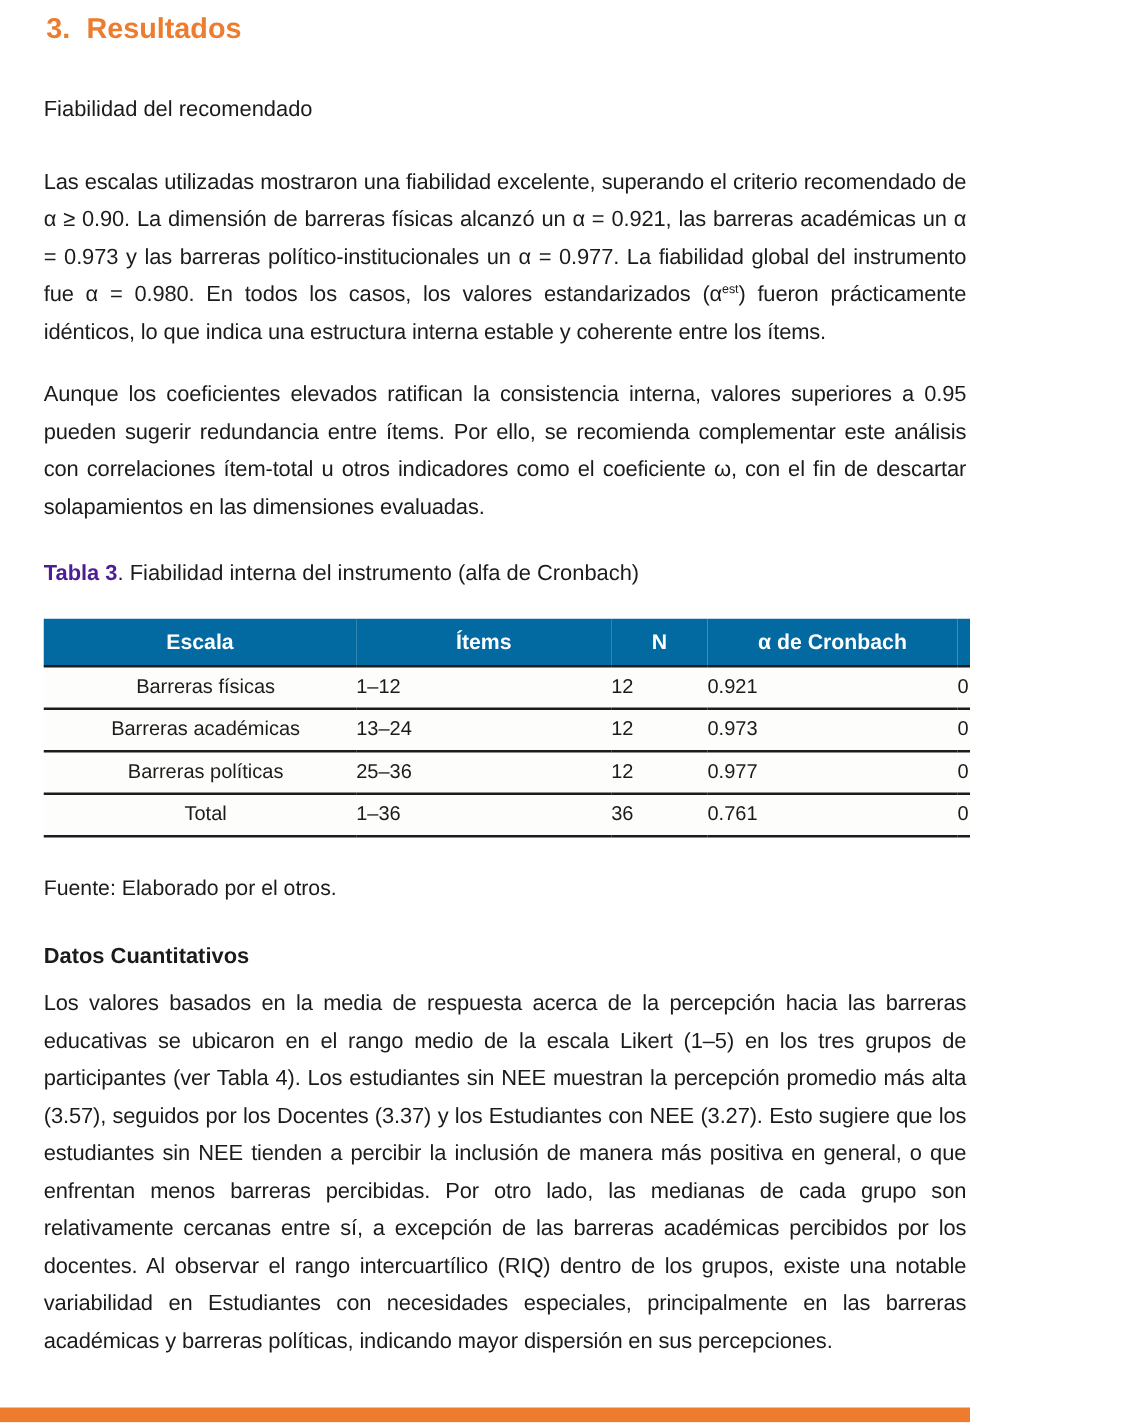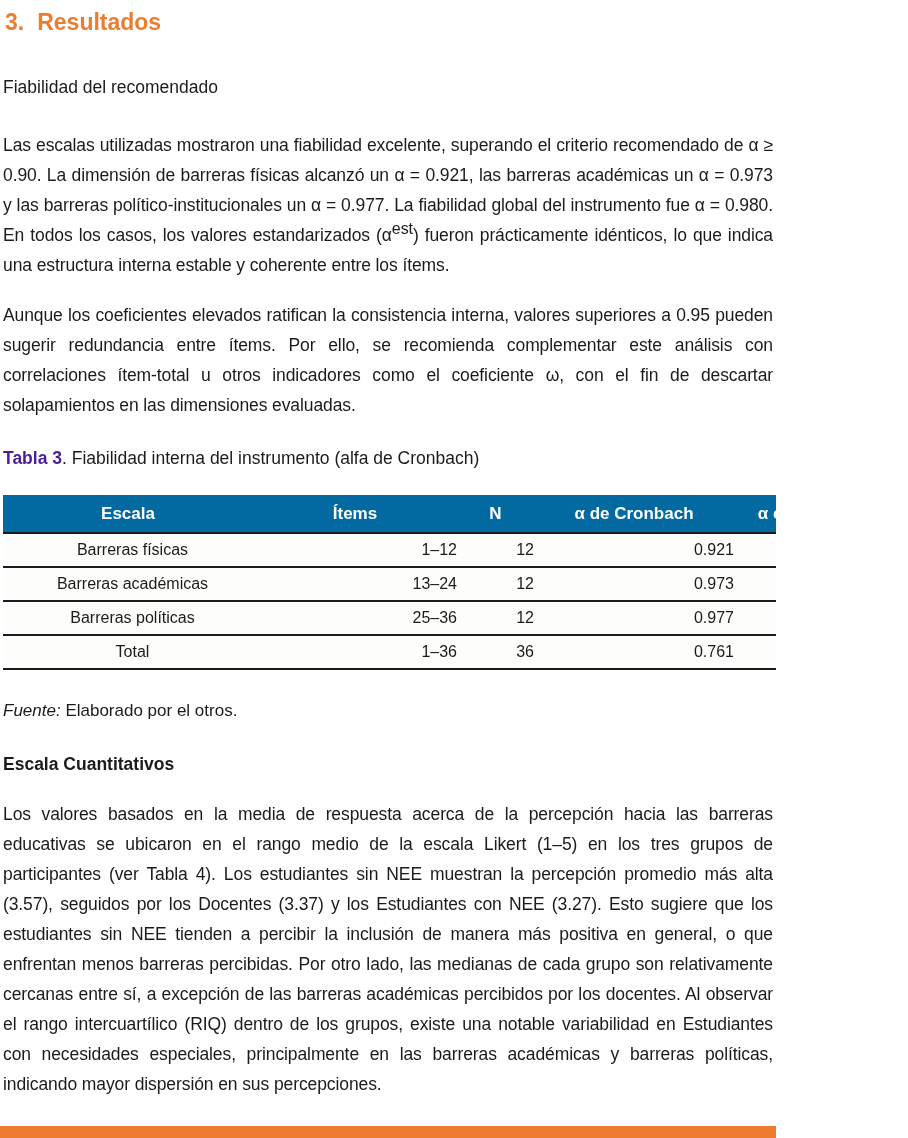--- a/index.html
+++ b/index.html
@@ -8,20 +8,21 @@
     width: 908px; height: 1138px;
     background: #ffffff;
     font-family: "Liberation Sans", sans-serif;
     color: #1b1b1b;
   }
   .page {
     position: relative;
     width: 776px; height: 1138px;
     overflow: hidden;
     background: #ffffff;
+    padding-left: 32px;
   }
   .inner { padding: 0 3px; }
 
   .doc-title {
     margin: 9px 0 0 2px;
     font-size: 23px;
     font-weight: 700;
     color: #ED7C2F;
   }
   .doc-title .num { margin-right: 13px; }
@@ -33,23 +34,23 @@
 
   .body-p {
     margin: 0;
     font-size: 17.5px;
     line-height: 30px;
     letter-spacing: -0.1px;
     text-align: justify;
   }
   .p1 { margin-top: 32px; }
   .p2 { margin-top: 20px; }
-  .p3 { margin-top: 24px; }
+  .p3 { margin-top: 12px; }
 
-  sup { font-size: 16px; line-height: 0; vertical-align: super; }
+  sup { font-size: 10px; line-height: 0; vertical-align: super; }
 
   .caption {
     margin-top: 28px;
     font-size: 17.5px;
   }
   .caption .lbl { color: #4c1d95; font-weight: 700; }
 
   table.reliability {
     width: 100%;
     border-collapse: collapse;
@@ -62,32 +63,32 @@
     font-weight: 700;
     font-size: 17px;
     height: 38px;
     text-align: center;
     border-bottom: 2px solid #1c1c1c;
     padding: 0;
   }
   table.reliability tbody td {
     font-size: 16px;
     height: 34px;
-    text-align: right;
+    text-align: left;
     border-bottom: 2px solid #1c1c1c;
     padding: 0;
     background: #fdfdfc;
   }
   table.reliability tbody td.first {
     text-align: center;
     padding-left: 9px;
   }
 
   .fuente { margin-top: 31px; font-size: 17px; }
-  .fuente .lbl { font-style: italic; }
+  .fuente .lbl { }
 
   .datos {
     margin-top: 33px;
     font-size: 17.5px;
     font-weight: 700;
   }
 
   .bottom-bar {
     position: absolute;
     left: 0; bottom: 0;
@@ -155,20 +156,20 @@
           <td>1–36</td>
           <td>36</td>
           <td>0.761</td>
           <td>0.981</td>
         </tr>
       </tbody>
     </table>
 
     <div class="fuente"><span class="lbl">Fuente:</span><span> Elaborado por el otros.</span></div>
 
-    <div class="datos">Escala Cuantitativos</div>
+    <div class="datos">Datos Cuantitativos</div>
 
     <p class="body-p p3">Los valores basados en la media de respuesta acerca de la percepción hacia las barreras educativas se ubicaron en el rango medio de la escala Likert (1–5) en los tres grupos de participantes (ver Tabla 4). Los estudiantes sin NEE muestran la percepción promedio más alta (3.57), seguidos por los Docentes (3.37) y los Estudiantes con NEE (3.27). Esto sugiere que los estudiantes sin NEE tienden a percibir la inclusión de manera más positiva en general, o que enfrentan menos barreras percibidas. Por otro lado, las medianas de cada grupo son relativamente cercanas entre sí, a excepción de las barreras académicas percibidos por los docentes. Al observar el rango intercuartílico (RIQ) dentro de los grupos, existe una notable variabilidad en Estudiantes con necesidades especiales, principalmente en las barreras académicas y barreras políticas, indicando mayor dispersión en sus percepciones.</p>
 
   </div>
 
   <div class="bottom-bar"></div>
 </div>
 
 </body></html>

